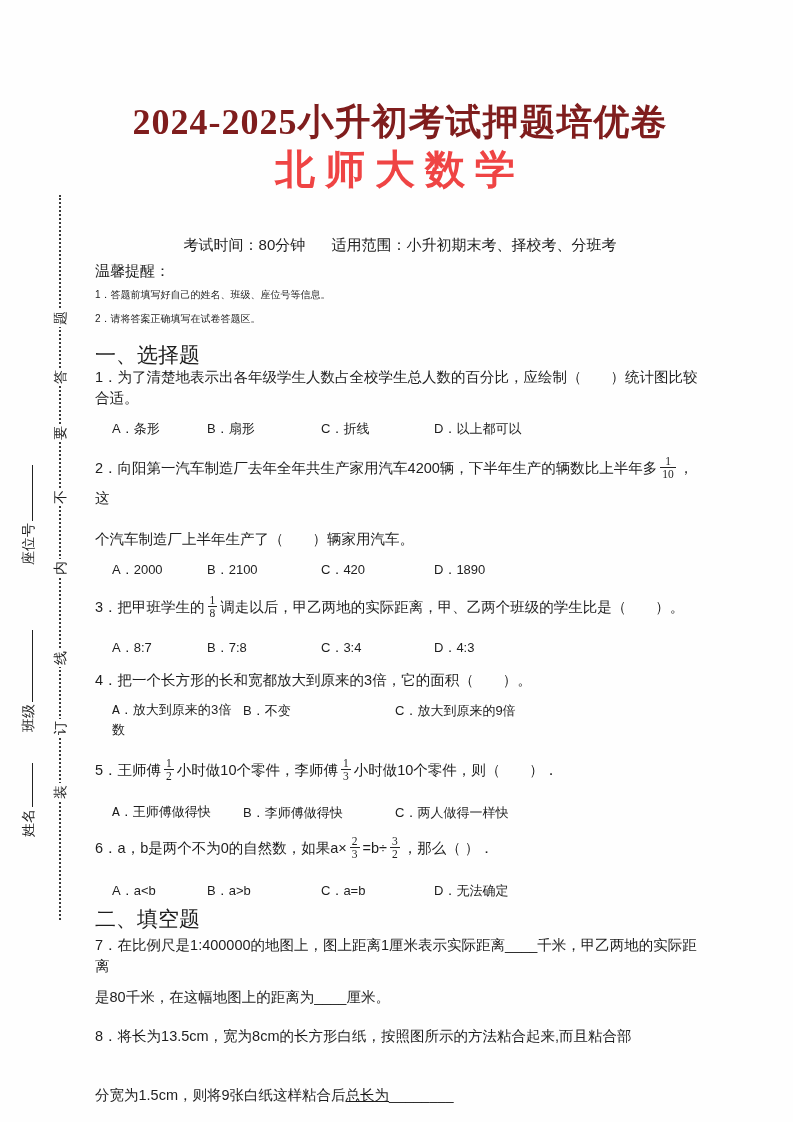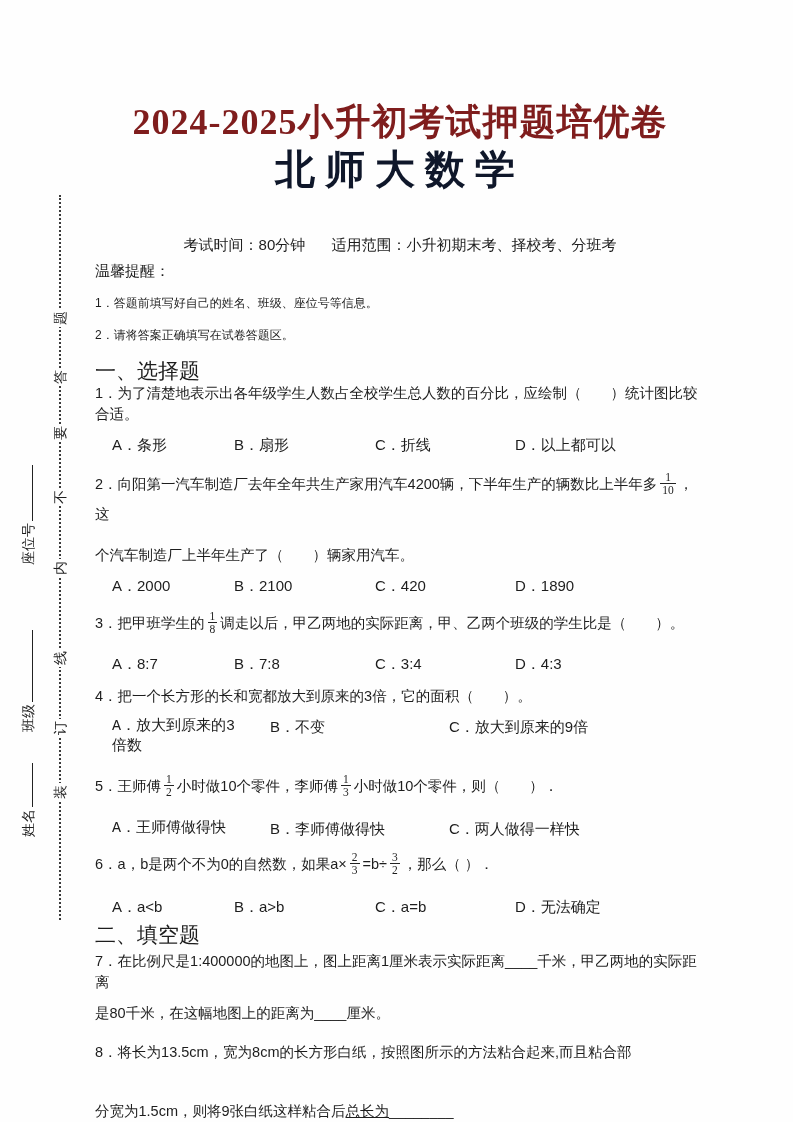--- a/index.html
+++ b/index.html
@@ -38,30 +38,30 @@
   
   .content{padding:0 88px 0 95px;}
   .title{
     margin:100px 0 0;text-align:center;
     font-family:"Liberation Serif",serif;font-weight:bold;
     font-size:36px;line-height:44px;letter-spacing:1px;color:#7f1d1d;
   }
   .subtitle{
     margin:2px 0 0;text-align:center;
     font-family:"Liberation Serif",serif;font-weight:bold;
-    font-size:40px;line-height:48px;letter-spacing:10px;color:#0f172a;
+    font-size:40px;line-height:48px;letter-spacing:10px;color:#ef4444;
   }
   .meta{margin-top:41px;text-align:center;font-size:15px;line-height:20px;}
   .meta span + span{margin-left:22px;}
   .notice-heading{margin-top:6px;font-size:15px;line-height:20px;}
-  .notice-item{margin-top:12px;font-size:12px;line-height:20px;}
+  .notice-item{margin-top:4px;font-size:10px;line-height:20px;}
   .sec-heading{margin-top:16px;font-size:21px;line-height:20px;font-weight:normal;}
   .q{margin:0;font-size:14.5px;line-height:21px;}
   .q.tall{line-height:30px;}
-  .opts{display:flex;padding-left:17px;font-size:15px;line-height:20px;gap:27px;}
+  .opts{display:flex;padding-left:17px;font-size:13px;line-height:20px;}
   .opts span{flex:0 0 auto;}
   .opts4 span:nth-child(1){width:95px;}
   .opts4 span:nth-child(2){width:114px;}
   .opts4 span:nth-child(3){width:113px;}
   .opts3 span:nth-child(1){width:131px;font-family:Liberation Mono, monospace;}
   .opts3 span:nth-child(2){width:152px;}
   .frac{
     display:inline-block;text-align:center;
     font-family:"Liberation Serif",serif;
     font-size:11.5px;line-height:1.1;

